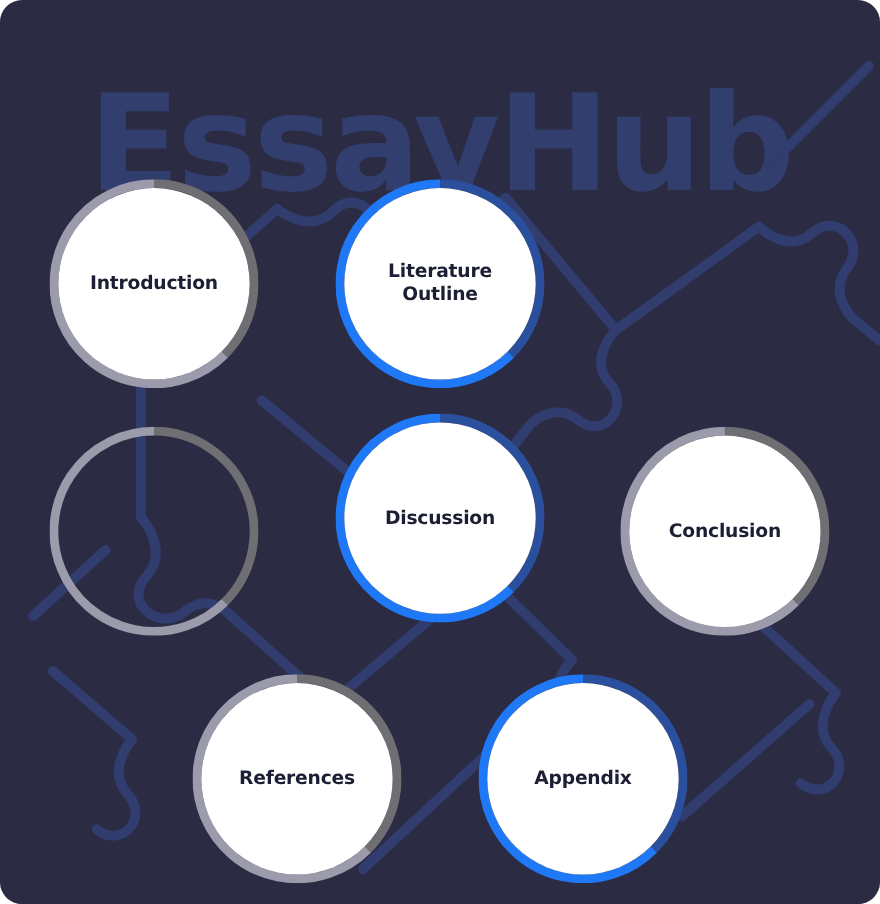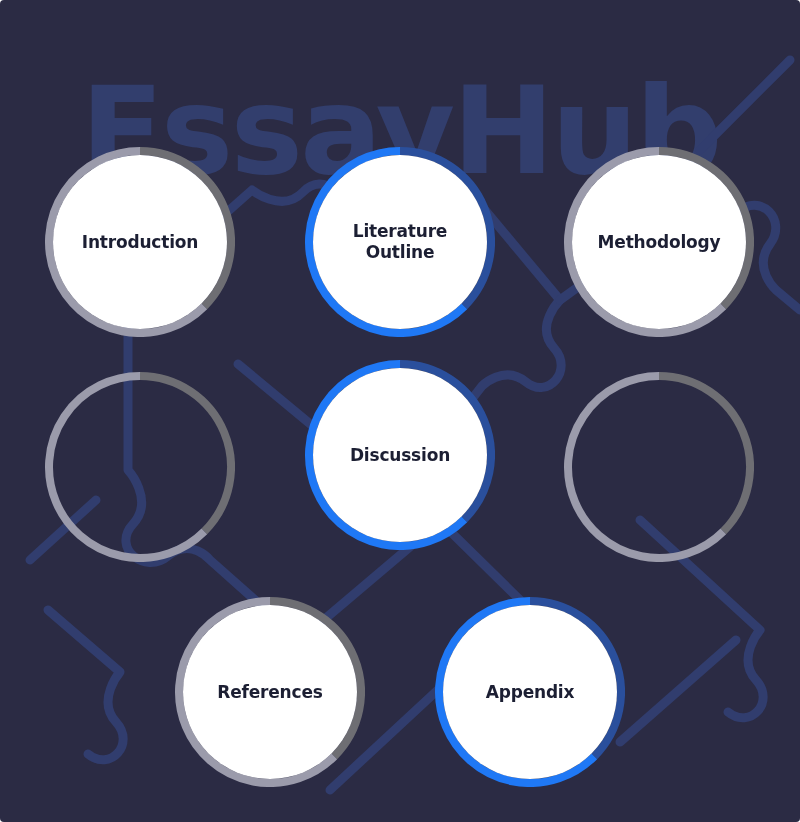--- a/index.html
+++ b/index.html
@@ -6,21 +6,21 @@
   html, body {
     width: 800px; height: 822px;
     background: #ffffff;
     font-family: "Liberation Sans", sans-serif;
   }
   #infographic {
     position: relative;
     width: 800px;
     height: 822px;
     background: #2b2b44;
-    border-radius: 4px;
+    border-radius: 20px;
     overflow: hidden;
   }
 
   
   .bg-layer {
     position: absolute;
     inset: 0;
     pointer-events: none;
   }
   #watermark-text {
@@ -62,20 +62,21 @@
     letter-spacing: -0.3px;
     color: #ffffff;
     z-index: 5;
   }
 
   
   #node-layer {
     position: absolute;
     inset: 0;
     z-index: 4;
+    margin-top: 16px;
   }
   .node {
     position: absolute;
     width: 190px;
     height: 190px;
     transform: translate(-50%, -50%);
   }
   .node-ring {
     position: absolute;
     inset: 0;
@@ -154,31 +155,20 @@
           <path d="M 95 4 A 91 91 0 0 1 159.35 159.35" fill="none" stroke="#2a4f9c" stroke-width="8"></path>
           <path d="M 159.35 159.35 A 91 91 0 1 1 95 4" fill="none" stroke="#1f78f5" stroke-width="8"></path>
         </svg>
       </div>
       <div class="node-face">
         <span class="node-label">Literature
 Outline</span>
       </div>
     </div>
 
-    <div class="node" style="left:659px; top:242px;">
-      <div class="node-ring">
-        <svg viewBox="0 0 190 190" xmlns="http://www.w3.org/2000/svg">
-          <path d="M 95 4 A 91 91 0 0 1 159.35 159.35" fill="none" stroke="#6e6e73" stroke-width="8"></path>
-          <path d="M 159.35 159.35 A 91 91 0 1 1 95 4" fill="none" stroke="#9b9bab" stroke-width="8"></path>
-        </svg>
-      </div>
-      <div class="node-face">
-        <span class="node-label">Methodology</span>
-      </div>
-    </div>
 
     <div class="node" style="left:140px; top:467px;">
       <div class="node-ring">
         <svg viewBox="0 0 190 190" xmlns="http://www.w3.org/2000/svg">
           <path d="M 95 4 A 91 91 0 0 1 159.35 159.35" fill="none" stroke="#6e6e73" stroke-width="8"></path>
           <path d="M 159.35 159.35 A 91 91 0 1 1 95 4" fill="none" stroke="#9b9bab" stroke-width="8"></path>
         </svg>
       </div>
     </div>
 
@@ -194,20 +184,23 @@
       </div>
     </div>
 
     <div class="node" style="left:659px; top:467px;">
       <div class="node-ring">
         <svg viewBox="0 0 190 190" xmlns="http://www.w3.org/2000/svg">
           <path d="M 95 4 A 91 91 0 0 1 159.35 159.35" fill="none" stroke="#6e6e73" stroke-width="8"></path>
           <path d="M 159.35 159.35 A 91 91 0 1 1 95 4" fill="none" stroke="#9b9bab" stroke-width="8"></path>
         </svg>
       </div>
+      <div class="node-face">
+        <span class="node-label">Conclusion</span>
+      </div>
     </div>
 
     <div class="node" style="left:270px; top:692px;">
       <div class="node-ring">
         <svg viewBox="0 0 190 190" xmlns="http://www.w3.org/2000/svg">
           <path d="M 95 4 A 91 91 0 0 1 159.35 159.35" fill="none" stroke="#6e6e73" stroke-width="8"></path>
           <path d="M 159.35 159.35 A 91 91 0 1 1 95 4" fill="none" stroke="#9b9bab" stroke-width="8"></path>
         </svg>
       </div>
       <div class="node-face">

